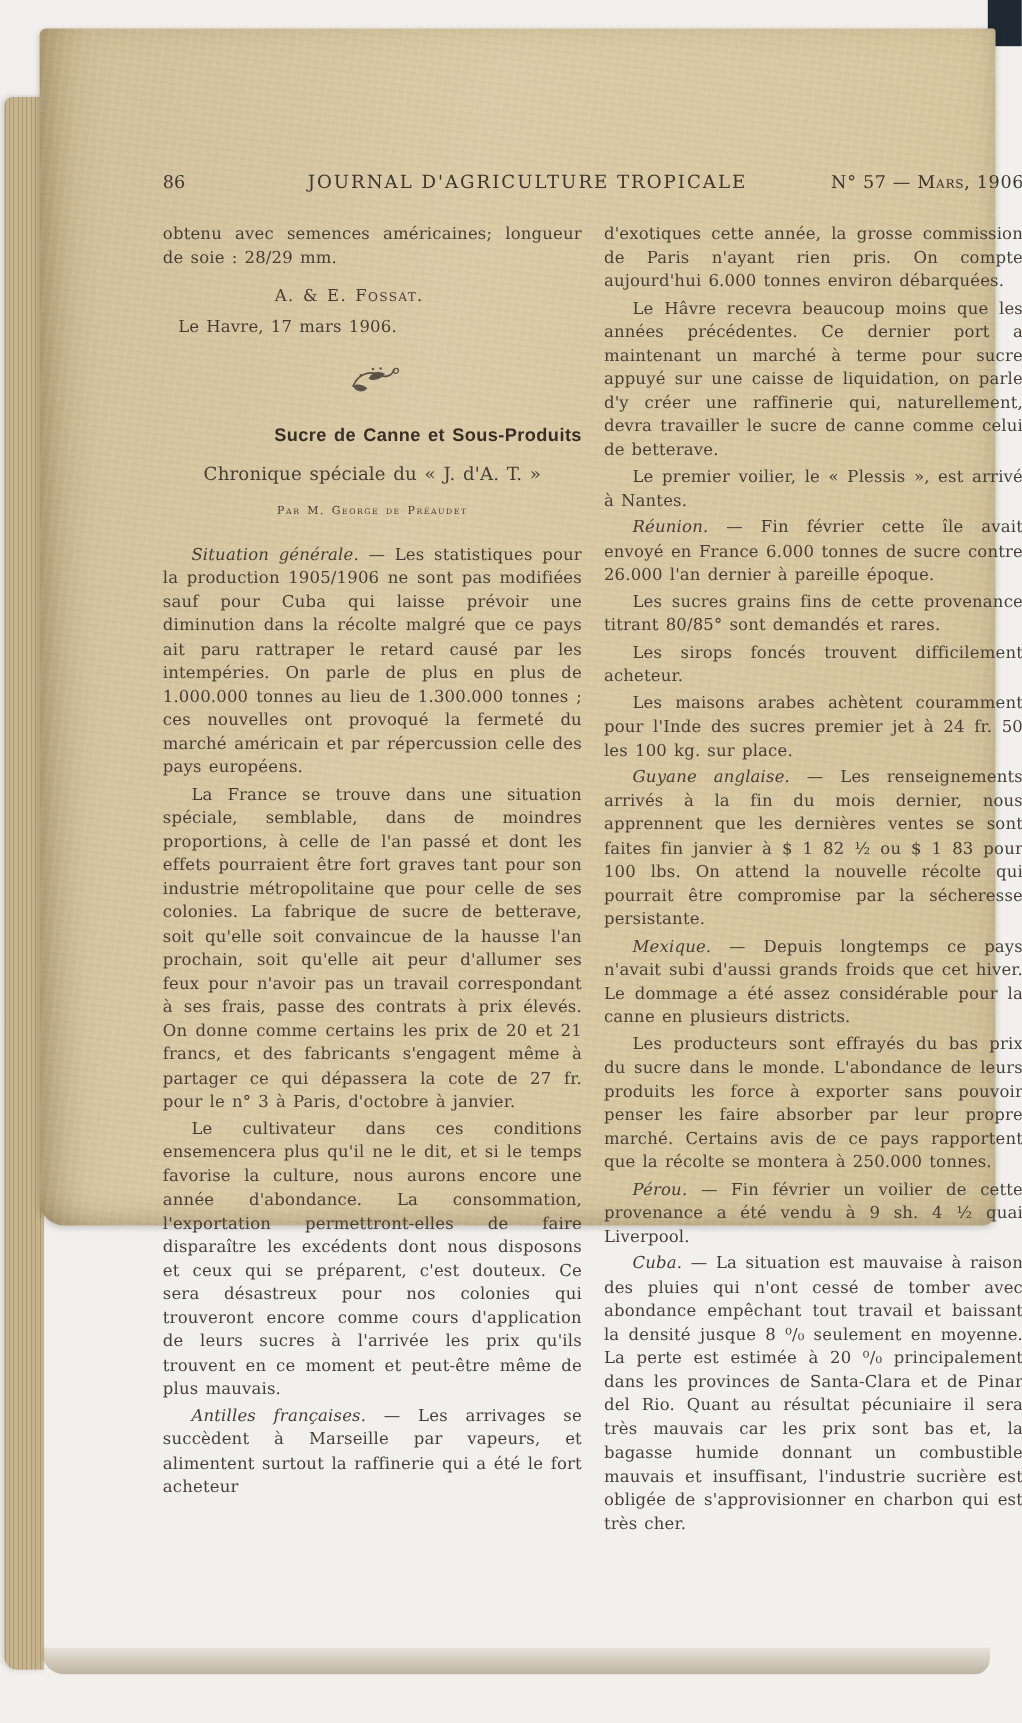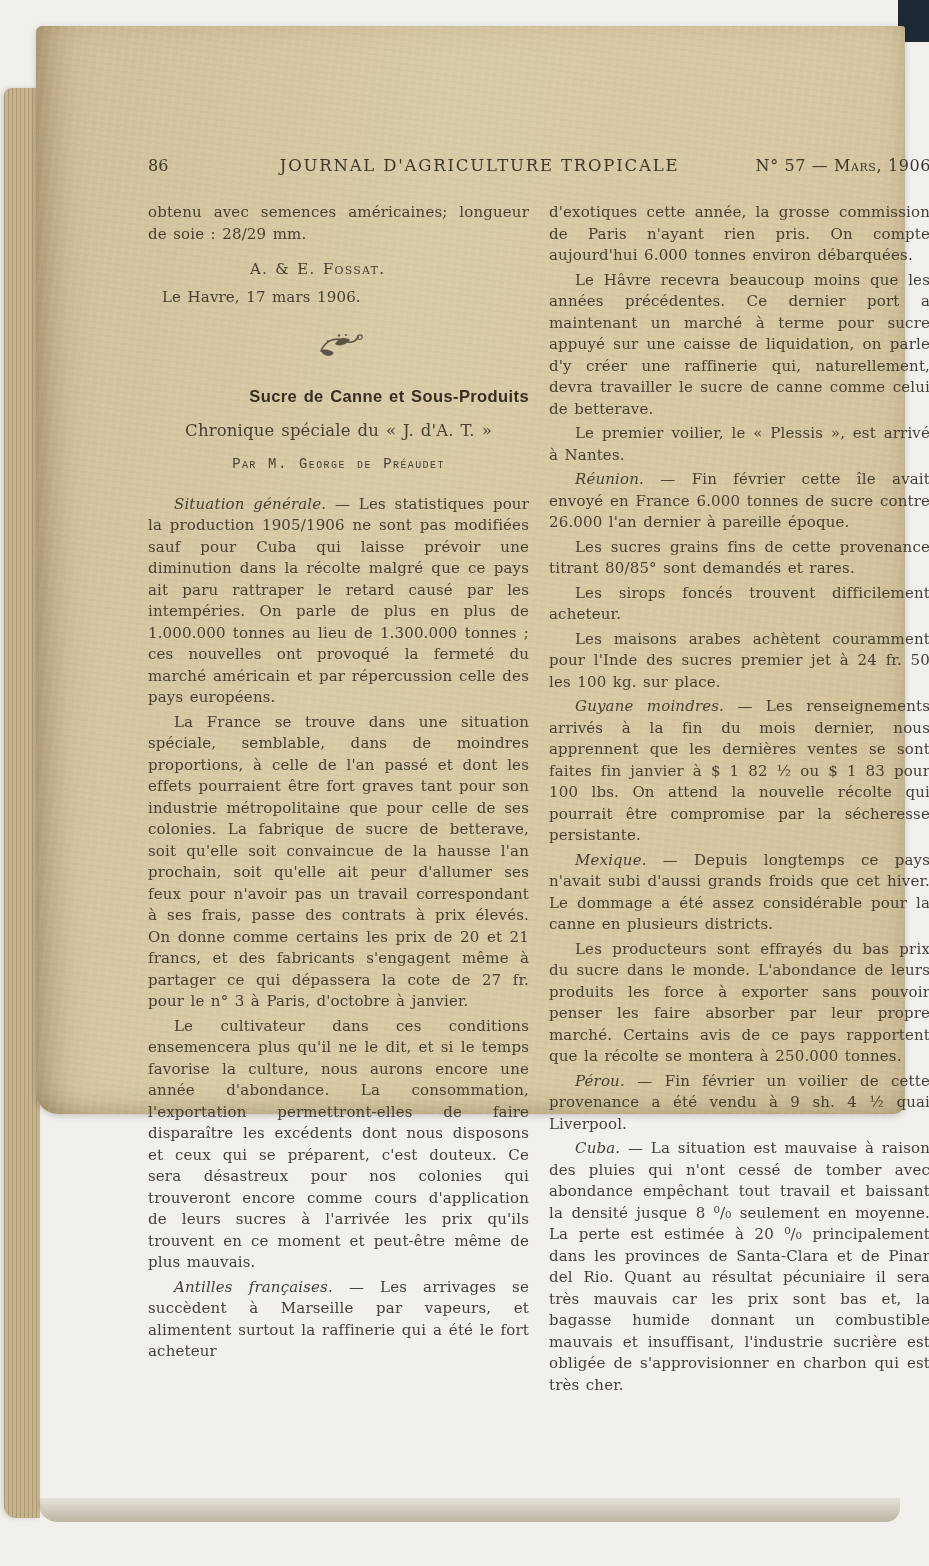--- a/index.html
+++ b/index.html
@@ -51,21 +51,21 @@
        font-variant:small-caps;letter-spacing:1.2px;}
   .dateline{text-indent:14px;margin:6px 0 0;}
 
   .ornament{text-align:center;margin:24px 0 14px;line-height:0;}
 
   .sec-title{margin:24px 0 12px;text-align:right;text-indent:0;
       font-family:"Liberation Sans",sans-serif;font-weight:bold;
       font-size:16.5px;letter-spacing:.4px;color:#372f26;}
   .sec-sub{text-align:center;text-indent:0;font-size:16.5px;margin:0 0 13px;}
   .sec-byline{text-align:center;text-indent:0;font-variant:small-caps;
-      letter-spacing:1.4px;font-size:14px;margin:0 0 18px;font-family:Liberation Mono, monospace;}
+      letter-spacing:1.4px;font-size:10px;margin:0 0 18px;}
 
   
   .attribution{position:absolute;right:6px;top:1574px;
       font-family:"DejaVu Sans",sans-serif;font-size:20px;color:#8c8a87;}
 </style>
 </head>
 <body>
 
 <div class="scan">
   <div class="corner-mark"></div>
@@ -109,21 +109,21 @@
         </div>
 
         <div class="col">
           <p class="flush"><span>d'exotiques cette année, la grosse commission de Paris n'ayant rien pris. On compte aujourd'hui 6.000 tonnes environ débarquées.</span></p>
           <p><span>Le Hâvre recevra beaucoup moins que les années précédentes. Ce dernier port a maintenant un marché à terme pour sucre appuyé sur une caisse de liquidation, on parle d'y créer une raffinerie qui, naturellement, devra travailler le sucre de canne comme celui de betterave.</span></p>
           <p><span>Le premier voilier, le « Plessis », est arrivé à Nantes.</span></p>
           <p><span class="lead">Réunion.</span><span> — Fin février cette île avait envoyé en France 6.000 tonnes de sucre contre 26.000 l'an dernier à pareille époque.</span></p>
           <p><span>Les sucres grains fins de cette provenance titrant 80/85° sont demandés et rares.</span></p>
           <p><span>Les sirops foncés trouvent difficilement acheteur.</span></p>
           <p><span>Les maisons arabes achètent couramment pour l'Inde des sucres premier jet à 24 fr. 50 les 100 kg. sur place.</span></p>
-          <p><span class="lead">Guyane moindres.</span><span> — Les renseignements arrivés à la fin du mois dernier, nous apprennent que les dernières ventes se sont faites fin janvier à $ 1 82 ½ ou $ 1 83 pour 100 lbs. On attend la nouvelle récolte qui pourrait être compromise par la sécheresse persistante.</span></p>
+          <p><span class="lead">Guyane anglaise.</span><span> — Les renseignements arrivés à la fin du mois dernier, nous apprennent que les dernières ventes se sont faites fin janvier à $ 1 82 ½ ou $ 1 83 pour 100 lbs. On attend la nouvelle récolte qui pourrait être compromise par la sécheresse persistante.</span></p>
           <p><span class="lead">Mexique.</span><span> — Depuis longtemps ce pays n'avait subi d'aussi grands froids que cet hiver. Le dommage a été assez considérable pour la canne en plusieurs districts.</span></p>
           <p><span>Les producteurs sont effrayés du bas prix du sucre dans le monde. L'abondance de leurs produits les force à exporter sans pouvoir penser les faire absorber par leur propre marché. Certains avis de ce pays rapportent que la récolte se montera à 250.000 tonnes.</span></p>
           <p><span class="lead">Pérou.</span><span> — Fin février un voilier de cette provenance a été vendu à 9 sh. 4 ½ quai Liverpool.</span></p>
           <p><span class="lead">Cuba.</span><span> — La situation est mauvaise à raison des pluies qui n'ont cessé de tomber avec abondance empêchant tout travail et baissant la densité jusque 8 ⁰/₀ seulement en moyenne. La perte est estimée à 20 ⁰/₀ principalement dans les provinces de Santa-Clara et de Pinar del Rio. Quant au résultat pécuniaire il sera très mauvais car les prix sont bas et, la bagasse humide donnant un combustible mauvais et insuffisant, l'industrie sucrière est obligée de s'approvisionner en charbon qui est très cher.</span></p>
         </div>
 
       </div>
     </div>
   </div>
   <div class="book-bottom"></div>

